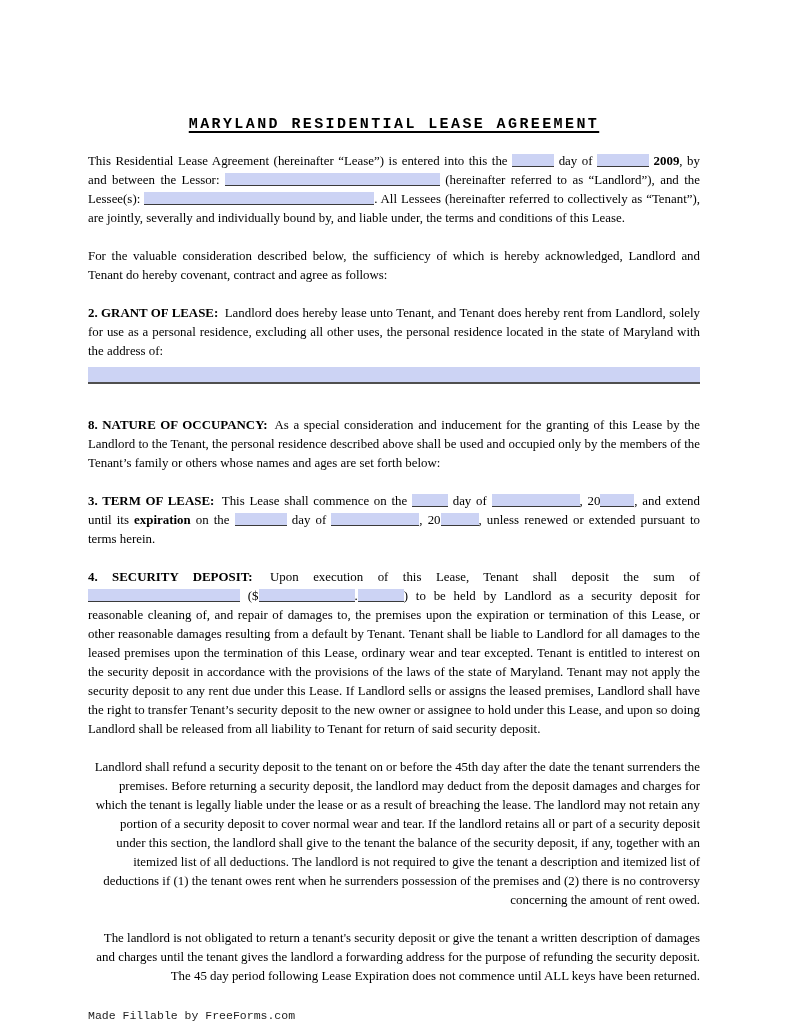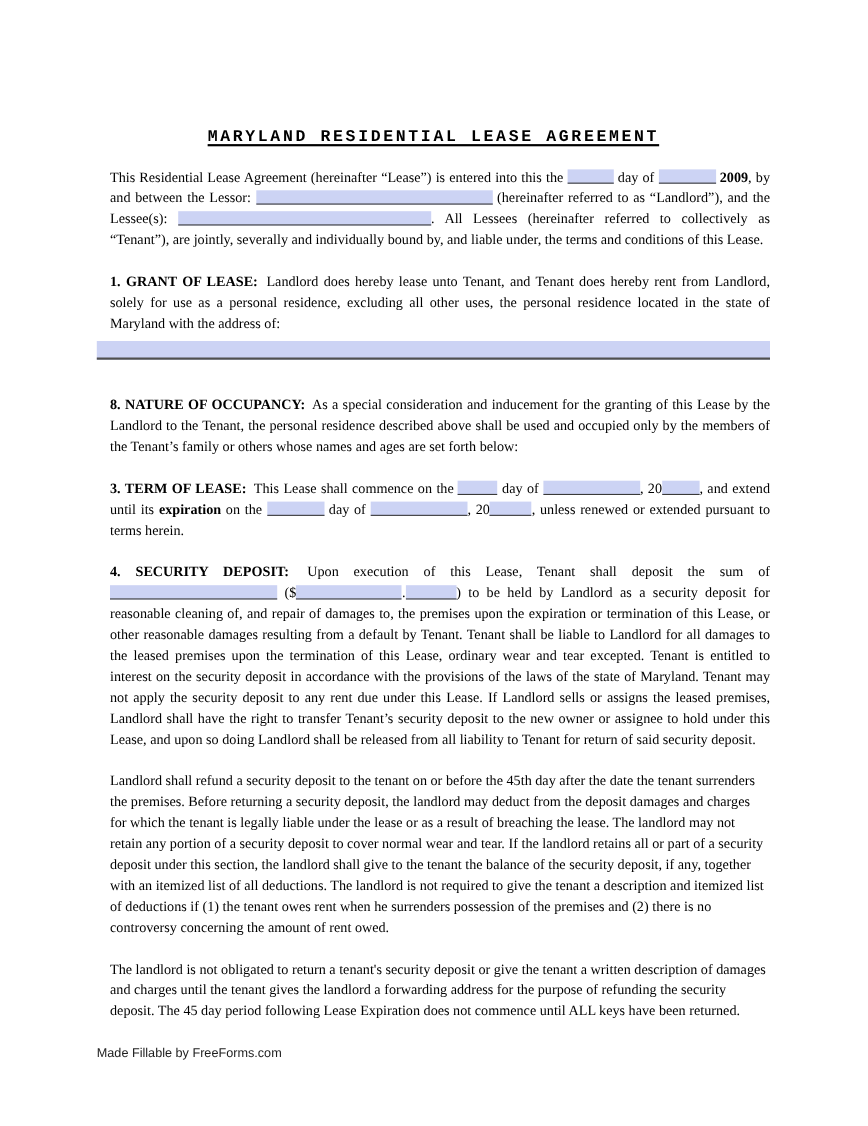--- a/index.html
+++ b/index.html
@@ -19,27 +19,27 @@
     font-weight: bold;
     font-size: 15px;
     letter-spacing: 2.4px;
     text-decoration: underline;
     text-decoration-thickness: 1.5px;
     text-underline-offset: 3px;
     white-space: nowrap;
   }
 
   p {
-    margin: 19px 0 0 12px;
+    margin: 19px 0 0 0;
     font-size: 12.9px;
     line-height: 19px;
     text-align: justify;
     font-family: Liberation Serif, serif;
   }
-  p.left { text-align: left; }
+  p.left { text-align: right; }
 
   .b { font-weight: bold; }
   .sec { font-weight: bold; margin-right: 3px; }
 
   .field {
     display: inline-block;
     background: #ccd3f4;
     border-bottom: 1.5px solid #3a3a3a;
     height: 12px;
     vertical-align: -2px;
@@ -63,36 +63,37 @@
     width: 100%;
     height: 15px;
     margin-top: 6px;
     margin-bottom: 32px;
     background: #ccd3f4;
     border-bottom: 2px solid #4f4f4f;
   }
 
   .footer {
     margin-top: 23px;
-    font-family: Liberation Sans, sans-serif;
+    font-family: Liberation Mono, monospace;
     font-size: 11.5px;
     color: #1c1c1c;
   }
 </style>
 </head>
 <body>
 
 <div class="page">
 
   <h1 class="title">MARYLAND RESIDENTIAL LEASE AGREEMENT</h1>
 
   <p><span>This Residential Lease Agreement (hereinafter “Lease”) is entered into this the </span><span class="field f-day"></span><span> day of </span><span class="field f-mon"></span> <span class="b">2009</span><span>, by and between the Lessor: </span><span class="field f-lessor"></span><span> (hereinafter referred to as “Landlord”), and the Lessee(s): </span><span class="field f-lessee"></span><span>.  All Lessees (hereinafter referred to collectively as “Tenant”), are jointly, severally and individually bound by, and liable under, the terms and conditions of this Lease.</span></p>
 
+  <p><span>For the valuable consideration described below, the sufficiency of which is hereby acknowledged, Landlord and Tenant do hereby covenant, contract and agree as follows:</span></p>
 
-  <p><span class="sec">1. GRANT OF LEASE:</span> <span>Landlord does hereby lease unto Tenant, and Tenant does hereby rent from Landlord, solely for use as a personal residence, excluding all other uses, the personal residence located in the state of Maryland with the address of:</span></p>
+  <p><span class="sec">2. GRANT OF LEASE:</span> <span>Landlord does hereby lease unto Tenant, and Tenant does hereby rent from Landlord, solely for use as a personal residence, excluding all other uses, the personal residence located in the state of Maryland with the address of:</span></p>
 
   <div class="addr-field"></div>
 
   <p><span class="sec">8. NATURE OF OCCUPANCY:</span> <span>As a special consideration and inducement for the granting of this Lease by the Landlord to the Tenant, the personal residence described above shall be used and occupied only by the members of the Tenant’s family or others whose names and ages are set forth below:</span></p>
 
   <p><span class="sec">3. TERM OF LEASE:</span> <span>This Lease shall commence on the </span><span class="field f-cd"></span><span> day of </span><span class="field f-cm"></span><span>, 20</span><span class="field f-cy"></span><span>, and extend until its </span><span class="b">expiration</span><span> on the </span><span class="field f-ed"></span><span> day of </span><span class="field f-em"></span><span>, 20</span><span class="field f-ey"></span><span>, unless renewed or extended pursuant to terms herein.</span></p>
 
   <p><span class="sec">4. SECURITY DEPOSIT:</span> <span>Upon execution of this Lease, Tenant shall deposit the sum of </span><span class="field f-words"></span><span> ($</span><span class="field f-dollars"></span><span>.</span><span class="field f-cents"></span><span>) to be held by Landlord as a security deposit for reasonable cleaning of, and repair of damages to, the premises upon the expiration or termination of this Lease, or other reasonable damages resulting from a default by Tenant.  Tenant shall be liable to Landlord for all damages to the leased premises upon the termination of this Lease, ordinary wear and tear excepted.  Tenant is entitled to interest on the security deposit in accordance with the provisions of the laws of the state of Maryland.  Tenant may not apply the security deposit to any rent due under this Lease.  If Landlord sells or assigns the leased premises, Landlord shall have the right to transfer Tenant’s security deposit to the new owner or assignee to hold under this Lease, and upon so doing Landlord shall be released from all liability to Tenant for return of said security deposit.</span></p>
 
   <p class="left"><span>Landlord shall refund a security deposit to the tenant on or before the 45th day after the date the tenant surrenders the premises.  Before returning a security deposit, the landlord may deduct from the deposit damages and charges for which the tenant is legally liable under the lease or as a result of breaching the lease. The landlord may not retain any portion of a security deposit to cover normal wear and tear. If the landlord retains all or part of a security deposit under this section, the landlord shall give to the tenant the balance of the security deposit, if any, together with an itemized list of all deductions.  The landlord is not required to give the tenant a description and itemized list of deductions if (1) the tenant owes rent when he surrenders possession of the premises and (2) there is no controversy concerning the amount of rent owed.</span></p>

